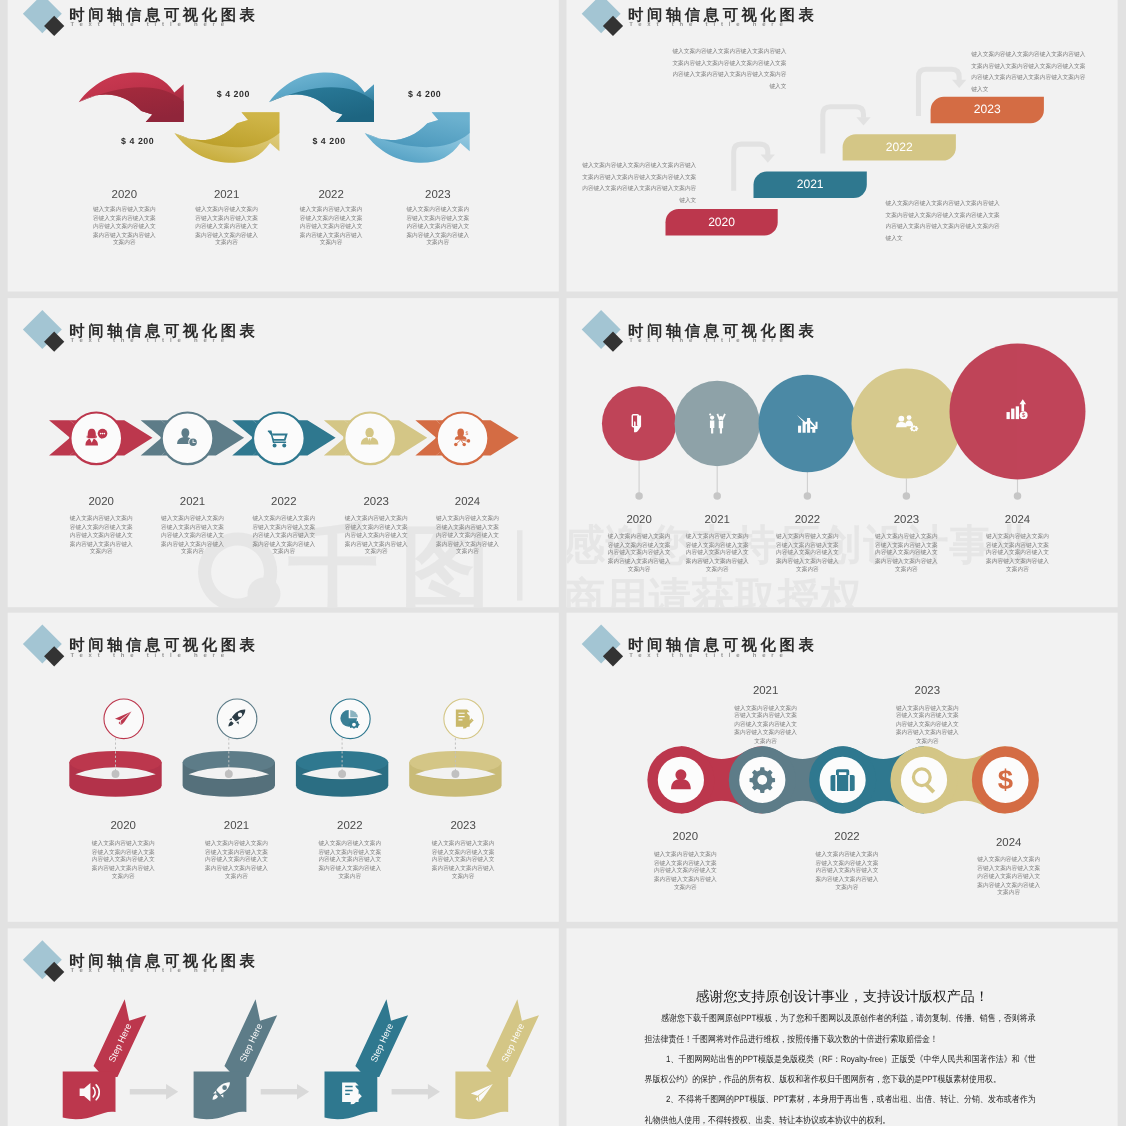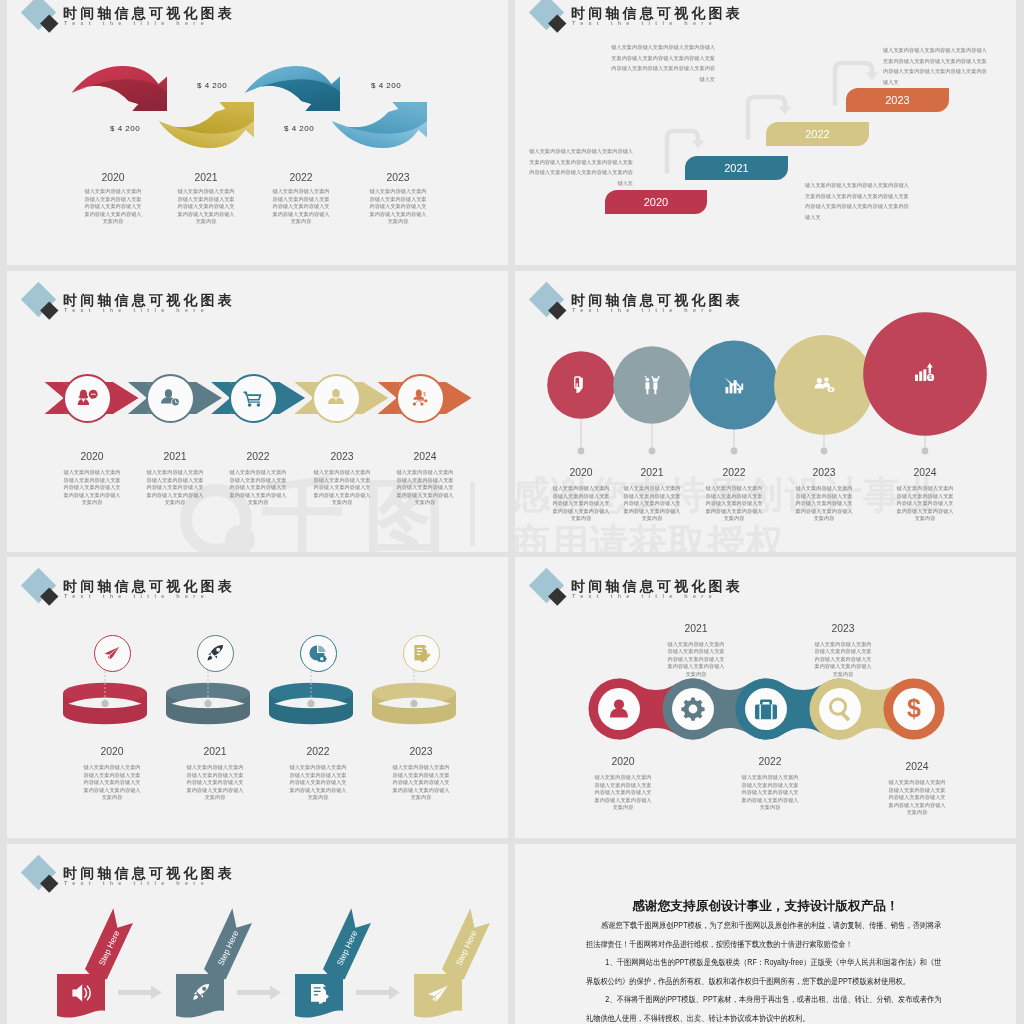--- a/index.html
+++ b/index.html
@@ -19,30 +19,30 @@
   .hdr-t{position:absolute;left:56px;top:21px;font-size:14px;font-weight:bold;
          color:#2b2b2b;letter-spacing:3.2px;white-space:nowrap;}
   .hdr-s{position:absolute;left:57px;top:36px;font-size:5.4px;font-weight:bold;
          color:#8f8f8f;letter-spacing:5.3px;white-space:nowrap;}
 
   
   .yr{position:absolute;font-size:10.4px;color:#4a4a4a;text-align:center;}
   .bd{position:absolute;font-size:5.2px;line-height:7.6px;color:#7b7b7b;text-align:center;}
   .bdl{text-align:left;} .bdr{text-align:right;}
   .bdw{line-height:10.5px;}
-  .amt{position:absolute;font-size:8px;color:#2d2d2d;white-space:nowrap;letter-spacing:.5px;}
+  .amt{position:absolute;font-size:8px;color:#2d2d2d;white-space:nowrap;letter-spacing:.5px;font-weight:bold;}
 
   
   .bar{position:absolute;height:27px;color:#fff;font-size:11px;
        display:flex;align-items:center;justify-content:center;
        border-radius:13px 0 13px 0;}
 
   
   .thxh{position:absolute;left:0;width:100%;text-align:center;
-        font-size:12.7px;font-weight:bold;color:#1a1a1a;}
+        font-size:12.7px;font-weight:normal;color:#1a1a1a;}
   .thxp{position:absolute;font-size:8.2px;line-height:18.6px;color:#1e1e1e;
         text-align:justify;transform:scaleX(.88);transform-origin:0 0;}
   .wm{position:absolute;pointer-events:none;}
   svg{display:block;overflow:visible;}
 </style>
 </head>
 <body>
 
 <div id="grid">
 

